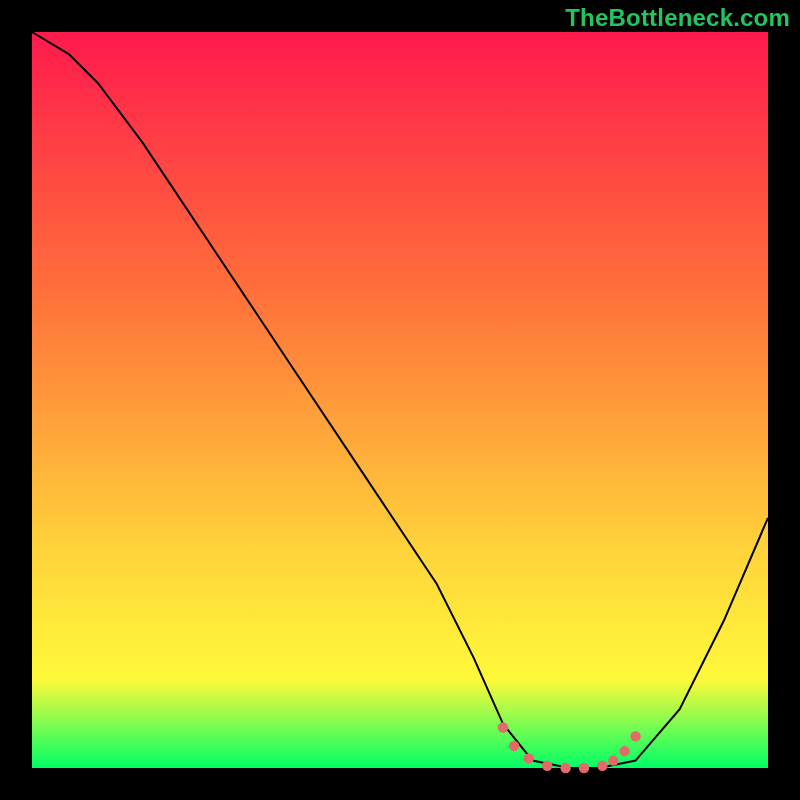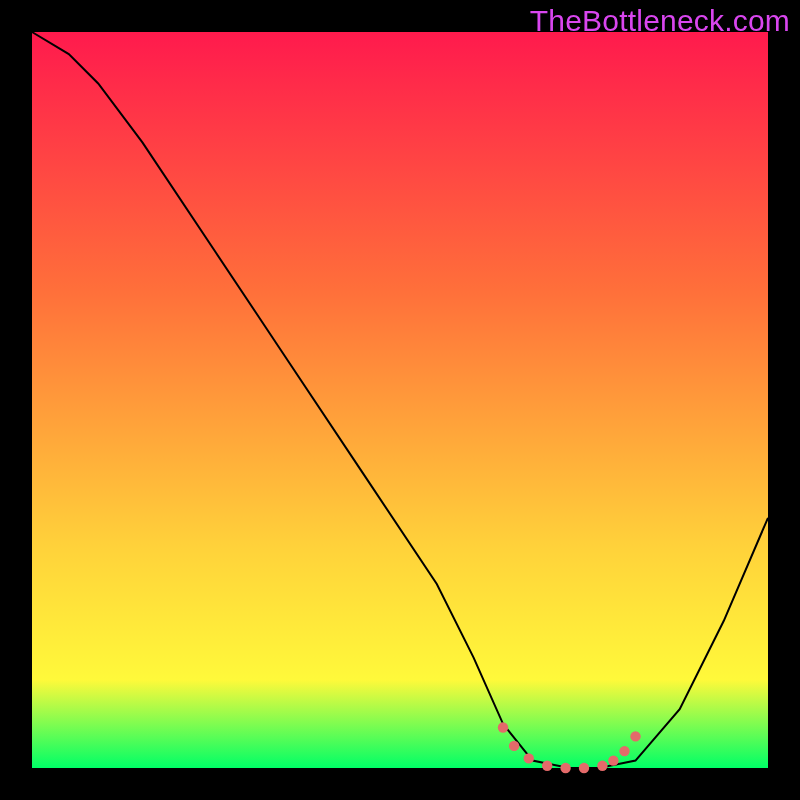--- a/index.html
+++ b/index.html
@@ -14,23 +14,23 @@
   .canvas {
     position: absolute;
     inset: 0;
     width: 800px;
     height: 800px;
   }
   .watermark {
     position: absolute;
     top: 4px;
     right: 10px;
-    color: #d946ef;
-    font-size: 30px;
-    font-weight: 400;
+    color: #22c55e;
+    font-size: 24px;
+    font-weight: 700;
     letter-spacing: 0.2px;
     user-select: none;
   }
 </style>
 </head>
 <body>
 
 <svg class="canvas" viewBox="0 0 800 800" xmlns="http://www.w3.org/2000/svg">
   <defs>
     <linearGradient id="bg-grad" x1="0" y1="0" x2="0" y2="1">

